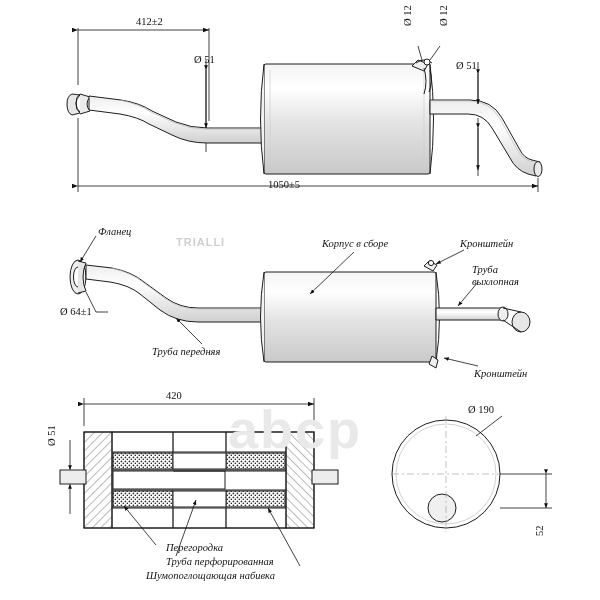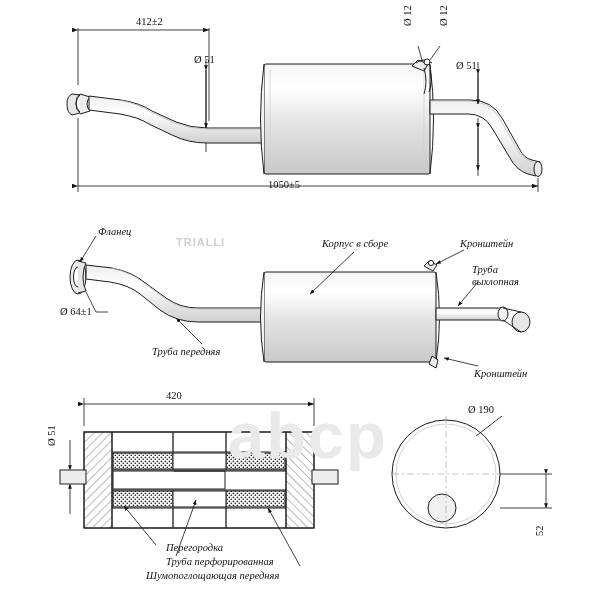--- a/index.html
+++ b/index.html
@@ -9,21 +9,21 @@
     color:#1a1a1a;overflow:hidden;position:relative;
   }
   .stage{position:absolute;inset:0;}
   svg{display:block;}
   .lbl{position:absolute;font-family:"Liberation Serif", serif;font-size:10.5px;color:#111;white-space:nowrap;}
   .lbl.it{font-style:italic;}
   .dim{position:absolute;font-family:"Liberation Serif", serif;font-size:10.5px;color:#111;white-space:nowrap;}
   .wm{
     position:absolute;left:228px;top:398px;
     font-family:"Liberation Sans", sans-serif;
-    font-size:65px;font-weight:bold;color:#e9e9e9;letter-spacing:2px;
+    font-size:54px;font-weight:bold;color:#e9e9e9;letter-spacing:2px;
     user-select:none;
   }
   .brand{
     position:absolute;left:176px;top:236px;
     font-family:"Liberation Sans", sans-serif;
     font-size:11px;font-weight:bold;color:#cfcfcf;letter-spacing:1px;
   }
 </style>
 </head>
 <body>
@@ -229,18 +229,18 @@
   <div class="lbl it" style="left:472px;top:264px;line-height:12px;">Труба<br>выхлопная</div>
   <div class="lbl it" style="left:152px;top:346px;">Труба передняя</div>
   <div class="lbl it" style="left:474px;top:368px;">Кронштейн</div>
   <div class="dim" style="left:60px;top:306px;line-height:11px;">Ø 64±1</div>
 
   <div class="dim" style="left:166px;top:390px;">420</div>
   <div class="dim" style="left:46px;top:446px;transform:rotate(-90deg);transform-origin:left top;">Ø 51</div>
 
   <div class="lbl it" style="left:166px;top:542px;">Перегородка</div>
   <div class="lbl it" style="left:166px;top:556px;font-style:italic;">Труба перфорированная</div>
-  <div class="lbl it" style="left:146px;top:570px;">Шумопоглощающая передняя</div>
+  <div class="lbl it" style="left:146px;top:570px;">Шумопоглощающая набивка</div>
 
   <div class="dim" style="left:468px;top:404px;">Ø 190</div>
   <div class="dim" style="left:534px;top:536px;transform:rotate(-90deg);transform-origin:left top;">52</div>
 
 </div>
 
 </body></html>

